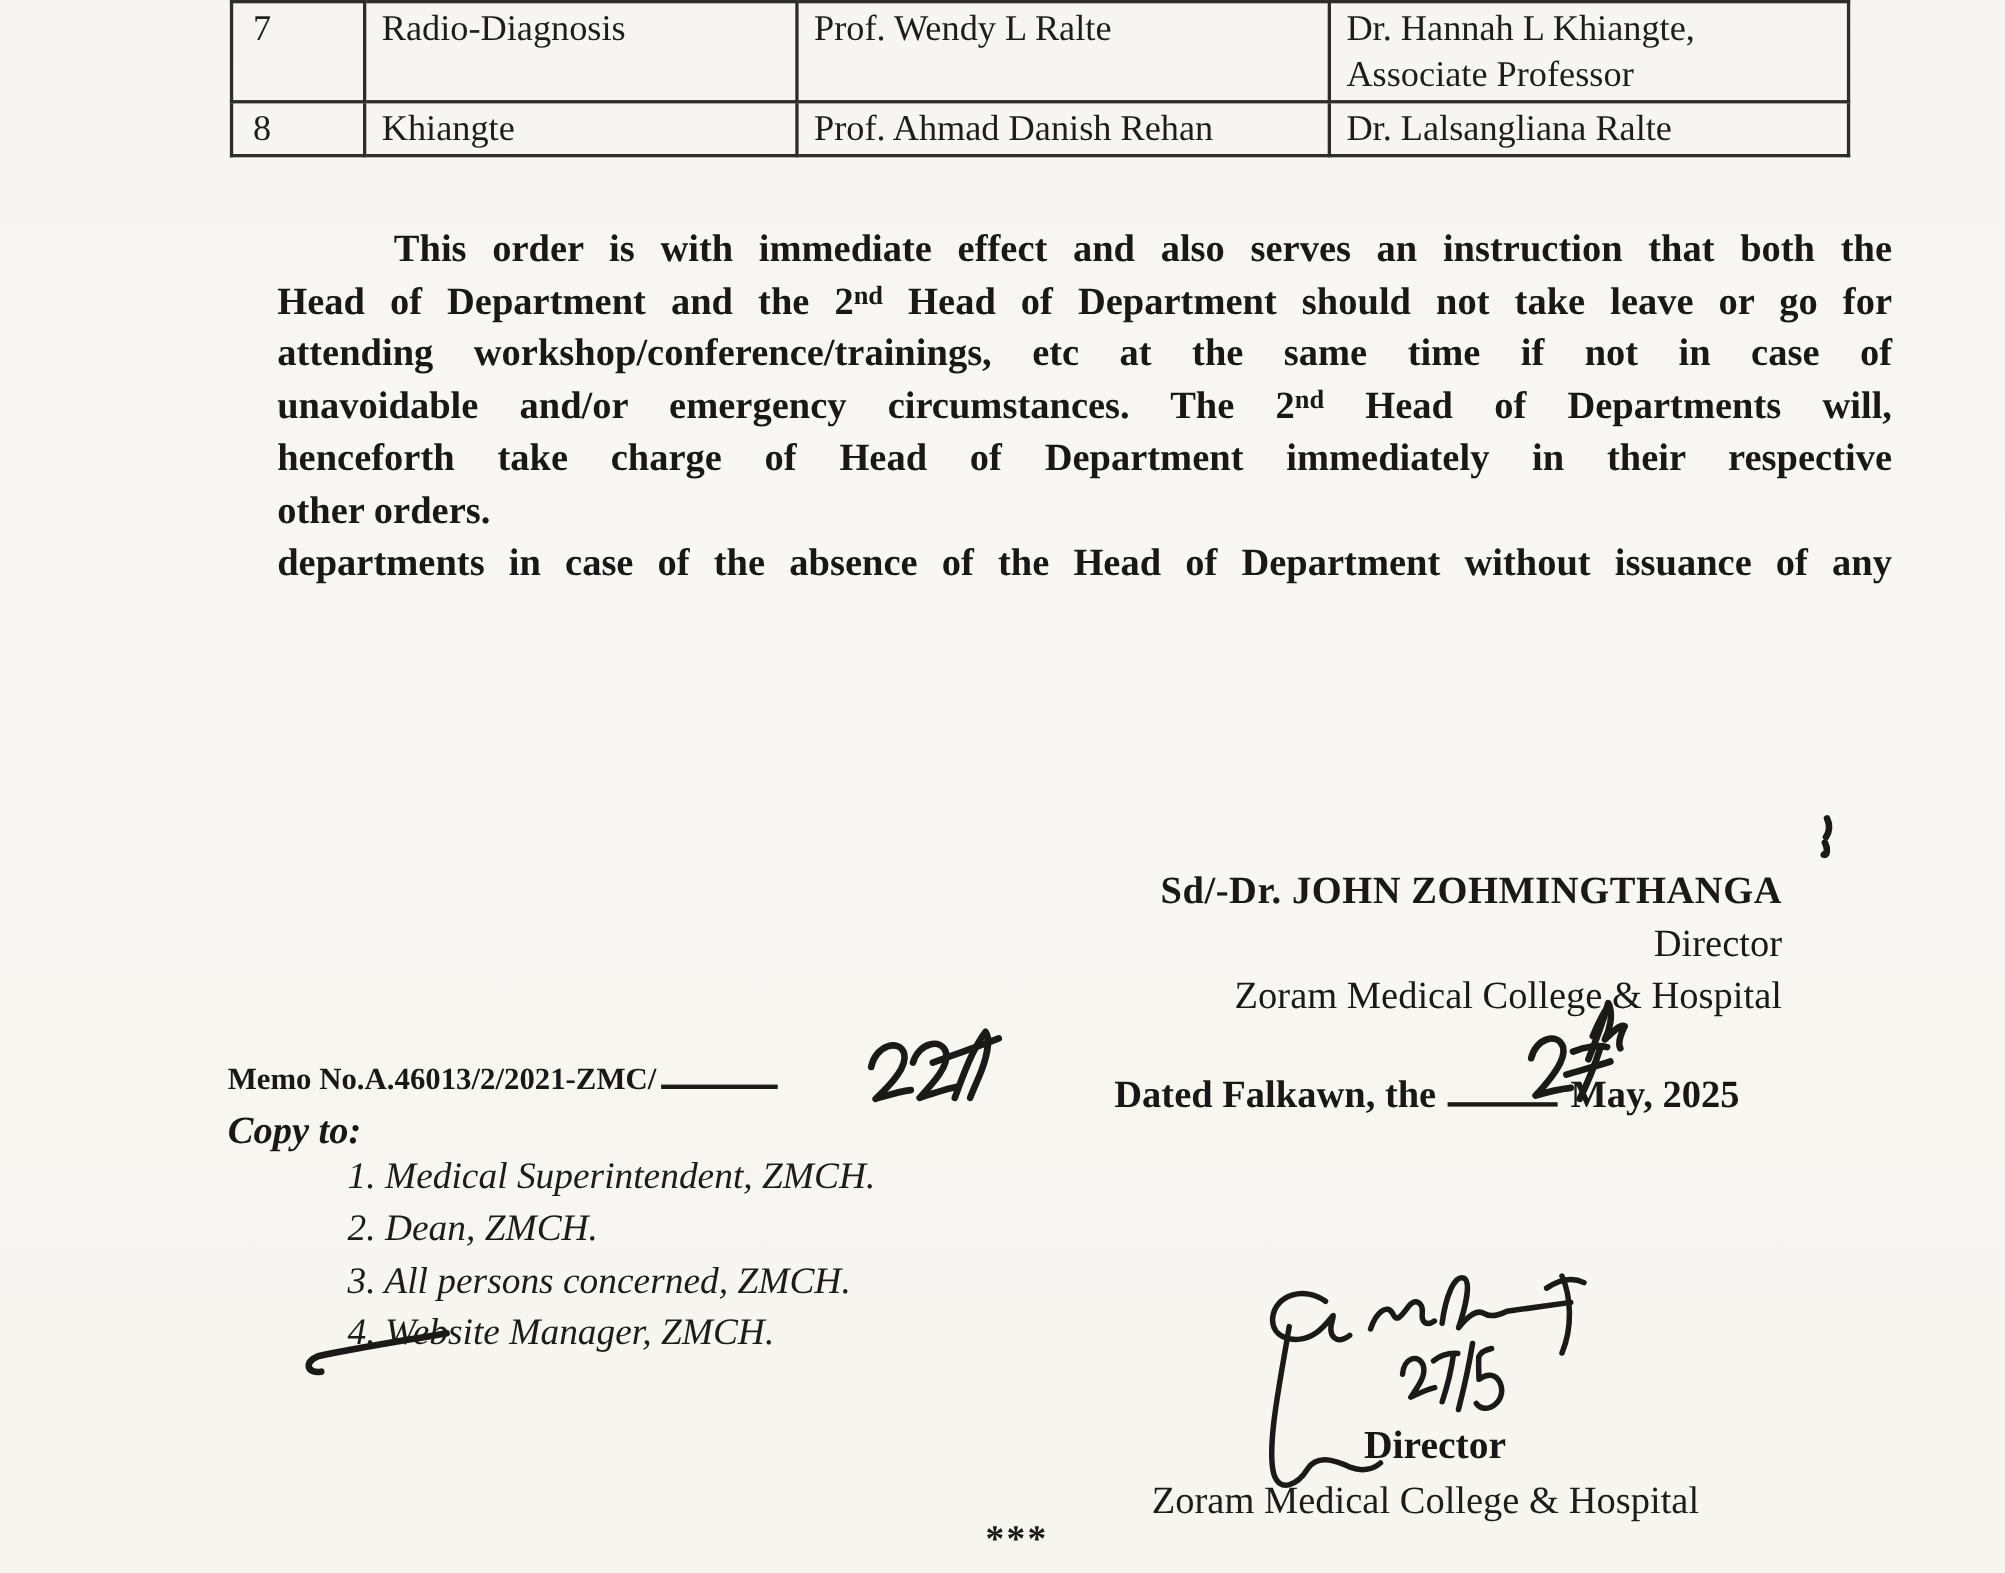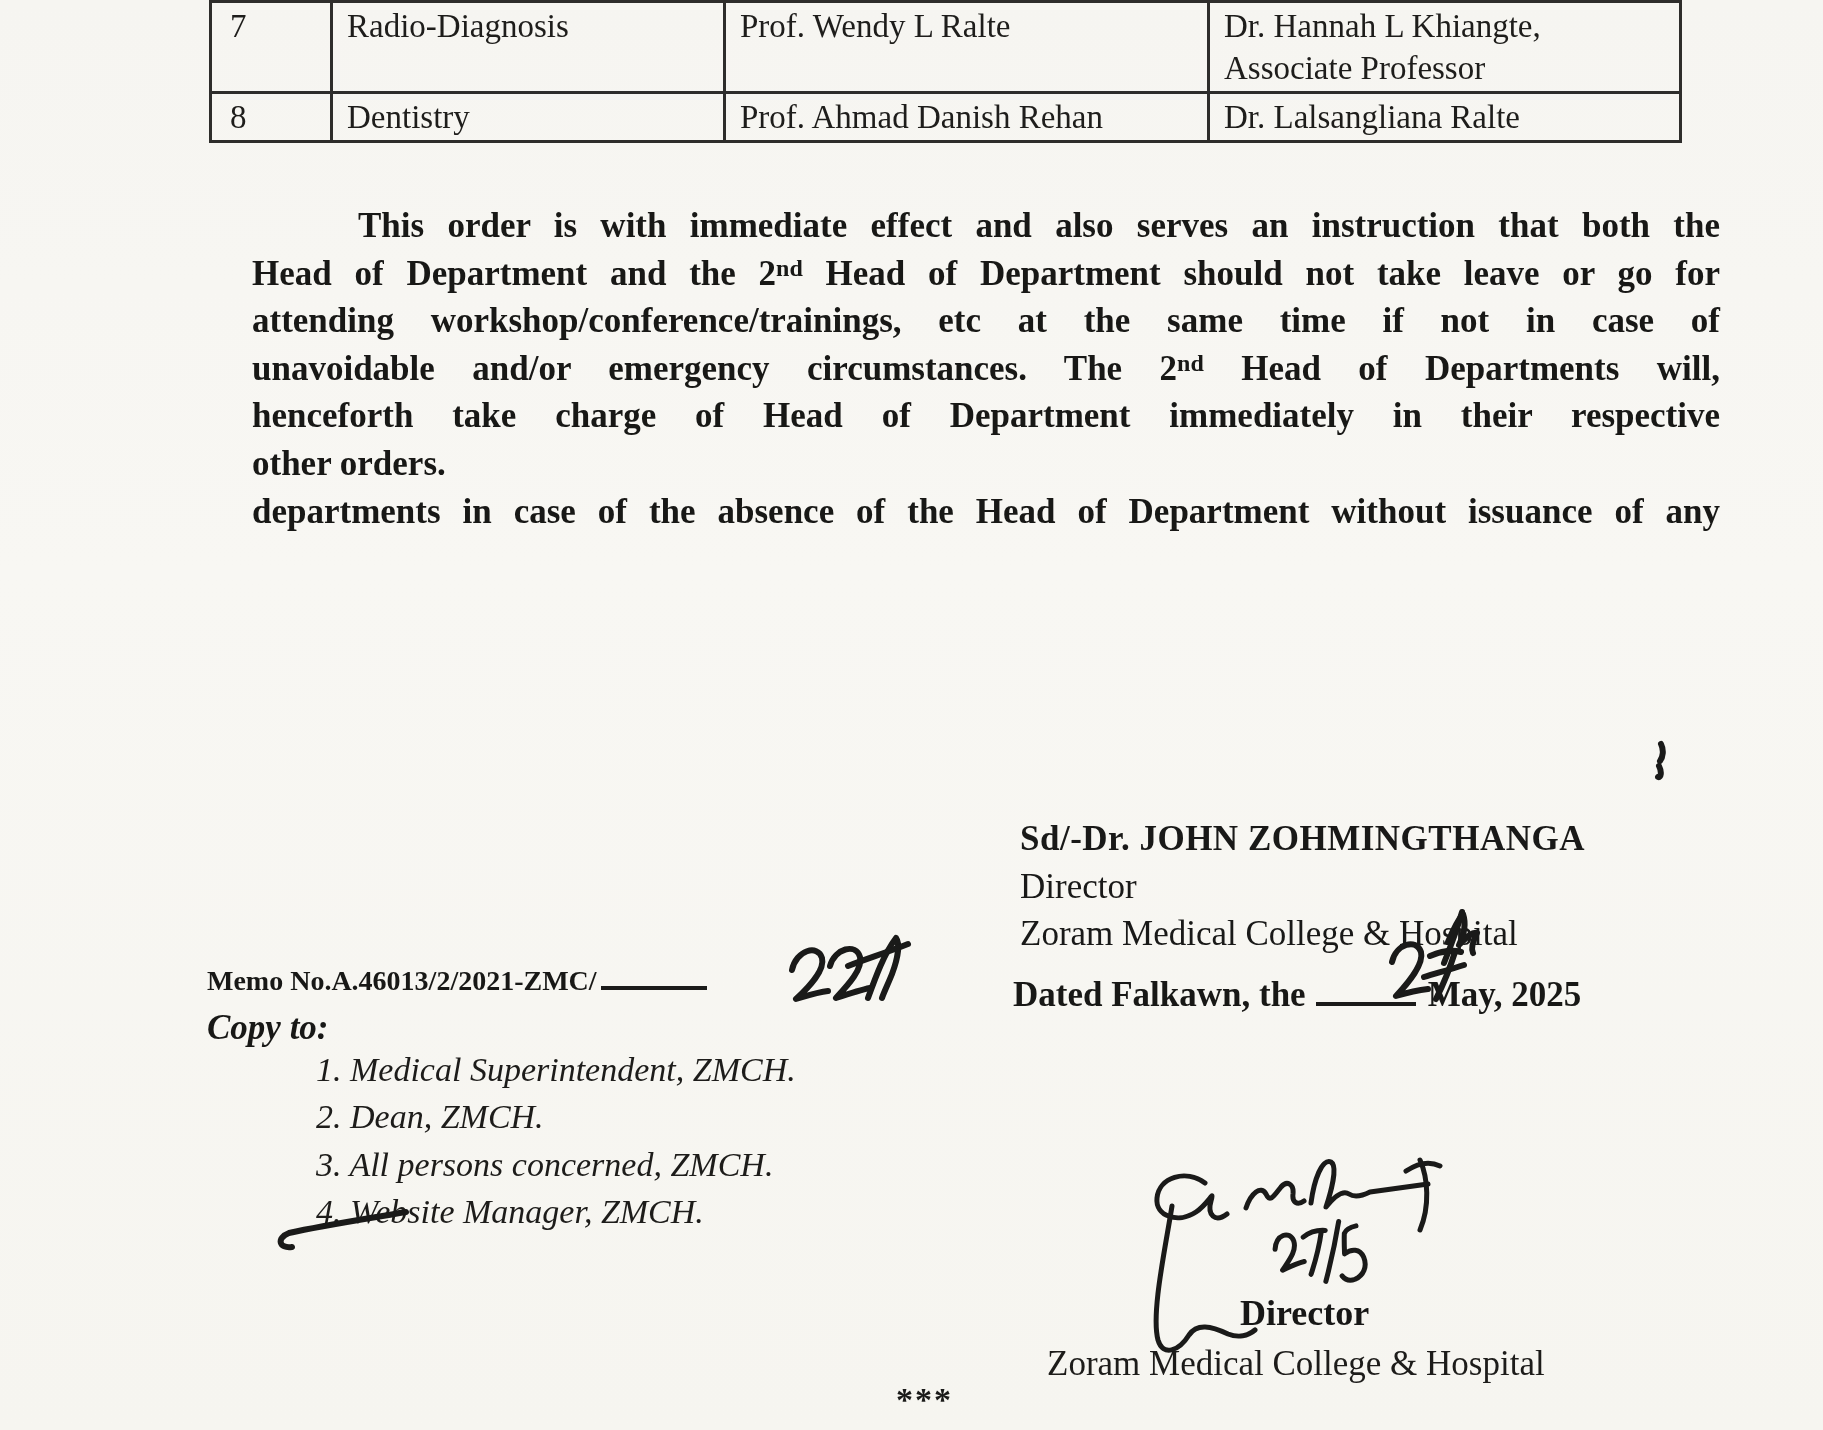--- a/index.html
+++ b/index.html
@@ -32,22 +32,22 @@
     font-size:35px;font-weight:bold;line-height:47.6px;
     color:#181816;
     margin-left:40px;
   }
   .jline{text-align:justify;text-align-last:justify;white-space:normal;}
   .jline.first{text-indent:106px;}
   .jline.last{text-align-last:left;}
   .jline sup{font-size:24px;line-height:0;vertical-align:9px;}
   
   .sd-block{
-    position:absolute;left:1020px;top:815px;width:600px;
-    text-align:left;font-size:35px;line-height:47.5px;color:#191918;
+    position:absolute;left:1020px;top:786px;width:600px;
+    text-align:right;font-size:35px;line-height:47.5px;color:#191918;
   }
   .sd-block .signed{font-weight:bold;letter-spacing:0.5px;}
   
   .memo-line{
     position:absolute;left:207px;top:952px;
     font-size:28px;font-weight:bold;color:#181816;white-space:nowrap;
   }
   .blank{
     display:inline-block;width:106px;height:34px;
     border-bottom:4px solid #1b1b1a;margin-left:4px;
@@ -99,21 +99,21 @@
         <td class="sl">7</td>
         <td>Radio-Diagnosis</td>
         <td>Prof. Wendy L Ralte</td>
         <td>
           <div>Dr. Hannah L Khiangte,</div>
           <div>Associate Professor</div>
         </td>
       </tr>
       <tr class="row8">
         <td class="sl">8</td>
-        <td>Dentistry</td>
+        <td>Khiangte</td>
         <td>Prof. Ahmad Danish Rehan</td>
         <td>Dr. Lalsangliana Ralte</td>
       </tr>
     </tbody>
   </table>
 
   <div class="order-para">
     <div class="jline first"><span>This order is with immediate effect and also serves an instruction that both the</span></div>
     <div class="jline"><span>Head of Department and the 2</span><sup>nd</sup><span> Head of Department should not take leave or go for</span></div>
     <div class="jline"><span>attending workshop/conference/trainings, etc at the same time if not in case of</span></div>

